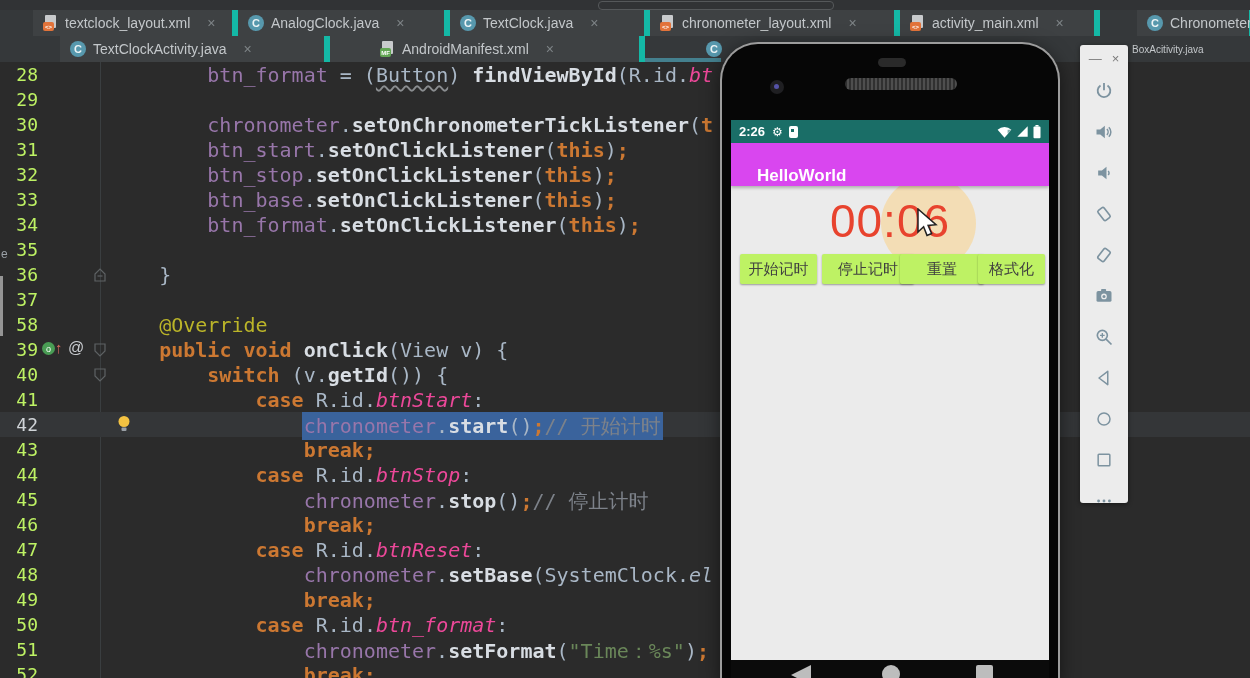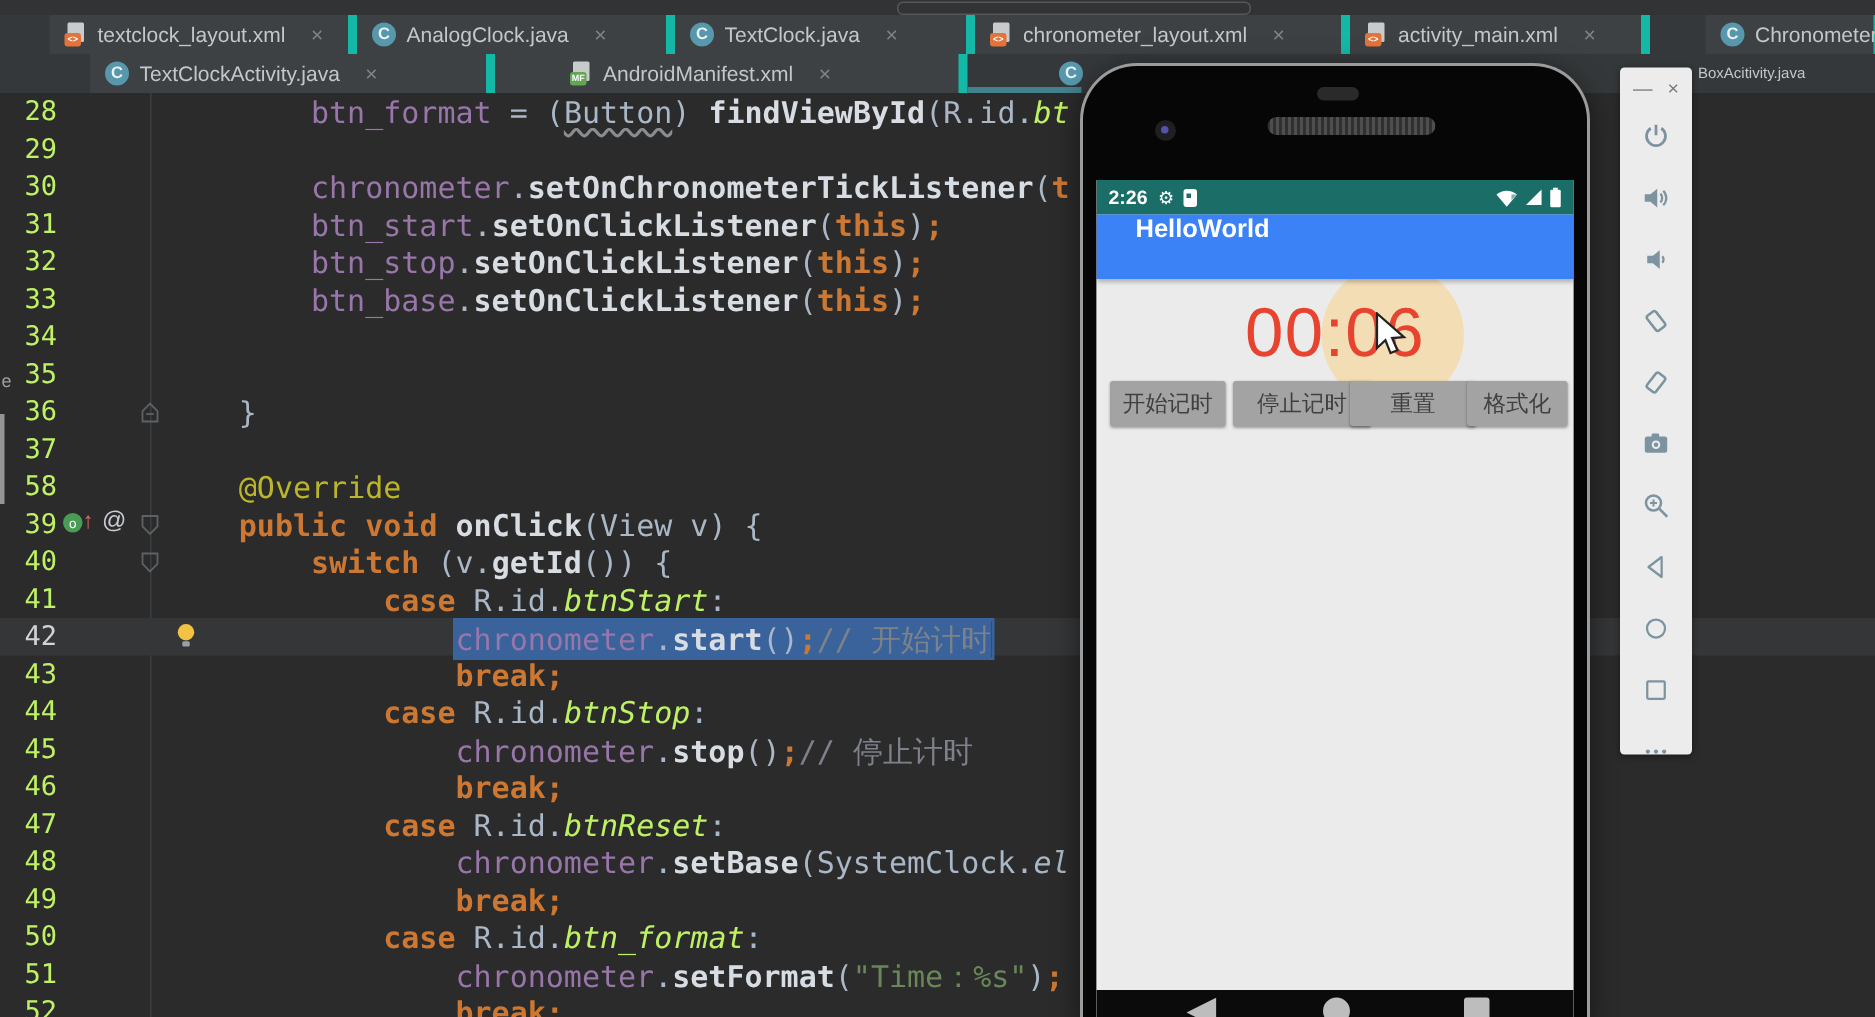--- a/index.html
+++ b/index.html
@@ -33,21 +33,21 @@
   #editor{position:absolute;left:0;top:62px;width:1250px;height:616px;background:#2b2b2b;z-index:0;}
   #editor .vsep{position:absolute;left:100px;top:0;width:1px;height:616px;background:#3a3e40;}
   .crow{position:relative;height:25px;}
   .crow.selrow{background:#343638;}
   .lnum{position:absolute;left:6px;top:2px;width:32px;text-align:right;font-family:"DejaVu Sans Mono",monospace;
         font-size:18px;color:#bef264;}
   .selrow .lnum{color:#d0d4d8;}
   .codetext{position:absolute;left:111px;top:1px;white-space:pre;font-family:"DejaVu Sans Mono",monospace;
             font-size:20px;font-weight:500;color:#a9b7c6;}
   .tok-p{color:#a9b7c6;} .tok-k{color:#cc7832;font-weight:600;} .tok-f{color:#9876aa;}
-  .tok-fi{color:#bef264;font-style:italic;} .tok-m{color:#d8dde3;font-weight:700;}
+  .tok-fi{color:#ec4899;font-style:italic;} .tok-m{color:#d8dde3;font-weight:700;}
   .tok-a{color:#bbb529;} .tok-c{color:#7d828a;} .tok-s{color:#6a8759;}
   .tok-it{color:#a9b7c6;font-style:italic;}
   .tok-w{color:#a9b7c6;text-decoration:underline;text-decoration-style:wavy;text-decoration-color:#8a8d90;text-underline-offset:3px;}
   .selspan{background:#3a639c;box-shadow:0 0 0 2px #3a639c;}
   .gut-ov{position:absolute;left:42px;top:5px;width:13px;height:13px;border-radius:50%;background:#499c54;
           color:#fff;font-size:9px;display:flex;align-items:center;justify-content:center;}
   .gut-arrow{position:absolute;left:55px;top:2px;color:#d56a5f;font-size:15px;font-weight:bold;}
   .gut-at{position:absolute;left:68px;top:2px;color:#c9ccd0;font-size:16px;}
   .fold{position:absolute;left:94px;top:6px;}
   .bulb{position:absolute;left:117px;top:3px;}
@@ -63,29 +63,29 @@
   .cam i{position:absolute;left:4px;top:4px;width:5px;height:5px;border-radius:50%;background:#5553a8;}
   .speaker{position:absolute;left:123px;top:34px;width:112px;height:12px;border-radius:6px;background:#3b3b3b;
            background-image:repeating-linear-gradient(90deg,#303030 0 2px,#4e4e4e 2px 4px);}
   #screen{position:absolute;left:9px;top:76px;width:318px;height:562px;background:#ebebeb;overflow:hidden;}
   .statusbar{height:23px;background:#1a6e67;color:#fff;display:flex;align-items:center;padding:0 8px;box-sizing:border-box;}
   .statusbar .time{font-size:13px;font-weight:bold;margin-right:7px;}
   .statusbar .gear{font-size:12px;margin-right:6px;}
   .sdcard{width:9px;height:12px;background:#fff;border-radius:2px;position:relative;}
   .sdcard i{position:absolute;left:2px;top:3px;width:3px;height:3px;background:#1a6e67;}
   .sb-right{margin-left:auto;display:flex;align-items:center;gap:4px;}
-  .appbar{height:43px;background:#3b82f6;display:flex;align-items:flex-start;padding-left:26px;box-sizing:border-box;
+  .appbar{height:43px;background:#d946ef;display:flex;align-items:flex-end;padding-left:26px;box-sizing:border-box;
           box-shadow:0 2px 3px rgba(0,0,0,.25);position:relative;z-index:2;}
   .appbar .title{color:#fff;font-size:17px;font-weight:bold;}
   .appbody{position:relative;height:474px;background:#ebebeb;overflow:hidden;z-index:1;}
   .ripple{position:absolute;left:150px;top:-10px;width:95px;height:95px;border-radius:50%;background:#f3dcb2;opacity:.95;}
   .chrono{position:absolute;left:0;top:8px;width:100%;text-align:center;font-size:46px;font-weight:400;
           letter-spacing:1px;color:#e8432e;}
   .btnrow{position:absolute;left:0;top:68px;width:100%;height:30px;}
-  .abtn{position:absolute;top:0;height:30px;background:#a3a3a3;border-radius:2px;box-shadow:0 1px 2px rgba(0,0,0,.35);
+  .abtn{position:absolute;top:0;height:30px;background:#bef264;border-radius:2px;box-shadow:0 1px 2px rgba(0,0,0,.35);
         font-size:15px;color:#404040;display:flex;align-items:center;justify-content:center;}
   .abtn:nth-child(1){left:9px;width:77px;}  .abtn:nth-child(2){left:91px;width:92px;}
   .abtn:nth-child(3){left:169px;width:84px;} .abtn:nth-child(4){left:247px;width:67px;}
   .navbar{position:absolute;left:0;top:540px;width:100%;height:22px;background:#0b0b0b;}
   .nav-back{position:absolute;left:60px;top:5px;width:20px;height:20px;background:#bdbdbd;
             clip-path:polygon(100% 0,100% 100%,0 50%);}
   .nav-home{position:absolute;left:151px;top:5px;width:18px;height:18px;border-radius:50%;background:#bdbdbd;}
   .nav-over{position:absolute;left:245px;top:5px;width:17px;height:17px;border-radius:2px;background:#bdbdbd;}
   .cursor{position:absolute;left:184px;top:22px;z-index:4;}
 
@@ -186,20 +186,21 @@
     <div class="crow">
       <span class="lnum">32</span>
       <span class="codetext">        <span class="tok-f">btn_stop</span><span class="tok-p">.</span><span class="tok-m">setOnClickListener</span><span class="tok-p">(</span><span class="tok-k">this</span><span class="tok-p">)</span><span class="tok-k">;</span></span>
     </div>
     <div class="crow">
       <span class="lnum">33</span>
       <span class="codetext">        <span class="tok-f">btn_base</span><span class="tok-p">.</span><span class="tok-m">setOnClickListener</span><span class="tok-p">(</span><span class="tok-k">this</span><span class="tok-p">)</span><span class="tok-k">;</span></span>
     </div>
     <div class="crow">
       <span class="lnum">34</span>
+      <span class="codetext">        <span class="tok-f">btn_format</span><span class="tok-p">.</span><span class="tok-m">setOnClickListener</span><span class="tok-p">(</span><span class="tok-k">this</span><span class="tok-p">)</span><span class="tok-k">;</span></span>
     </div>
     <div class="crow">
       <span class="lnum">35</span>
       <span class="codetext"></span>
     </div>
     <div class="crow">
       <span class="lnum">36</span>
       <span class="fold"><svg width="12" height="14" viewBox="0 0 12 14">
           <path d="M1 13h10V6L6 1 1 6z" fill="none" stroke="#5e6264" stroke-width="1.2"></path>
           <path d="M3.5 8h5" stroke="#5e6264" stroke-width="1.2"></path>

